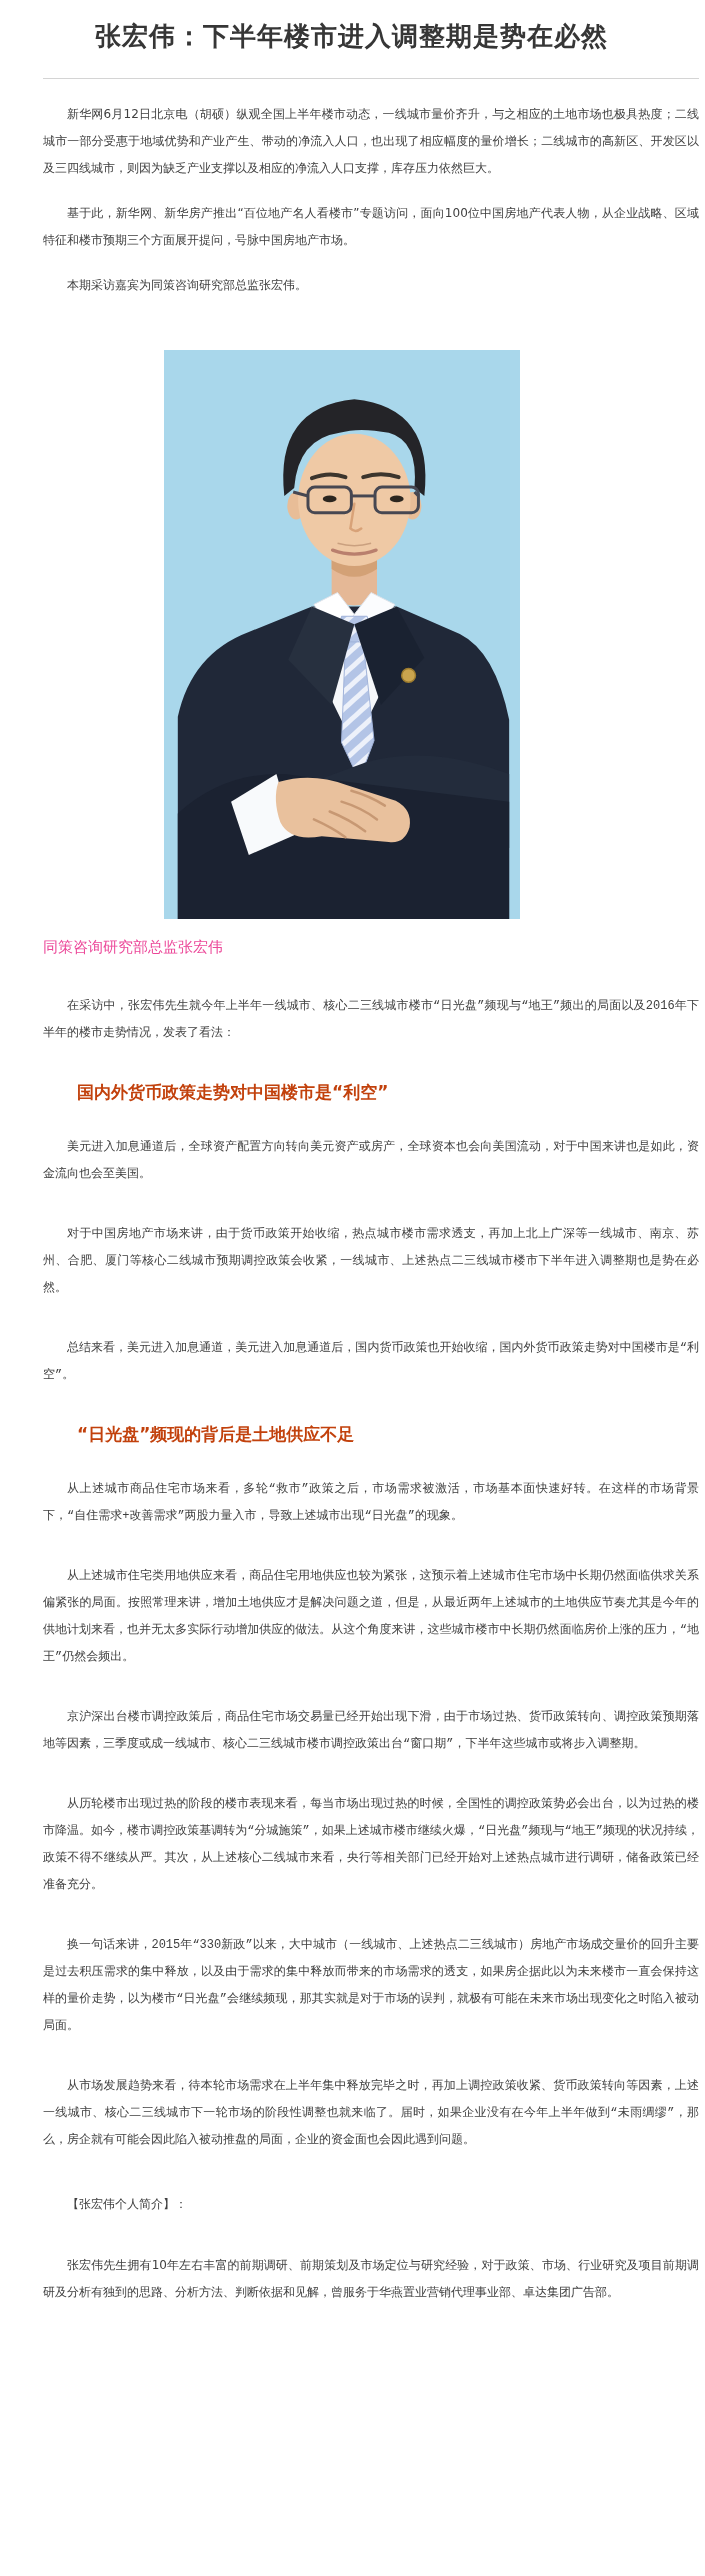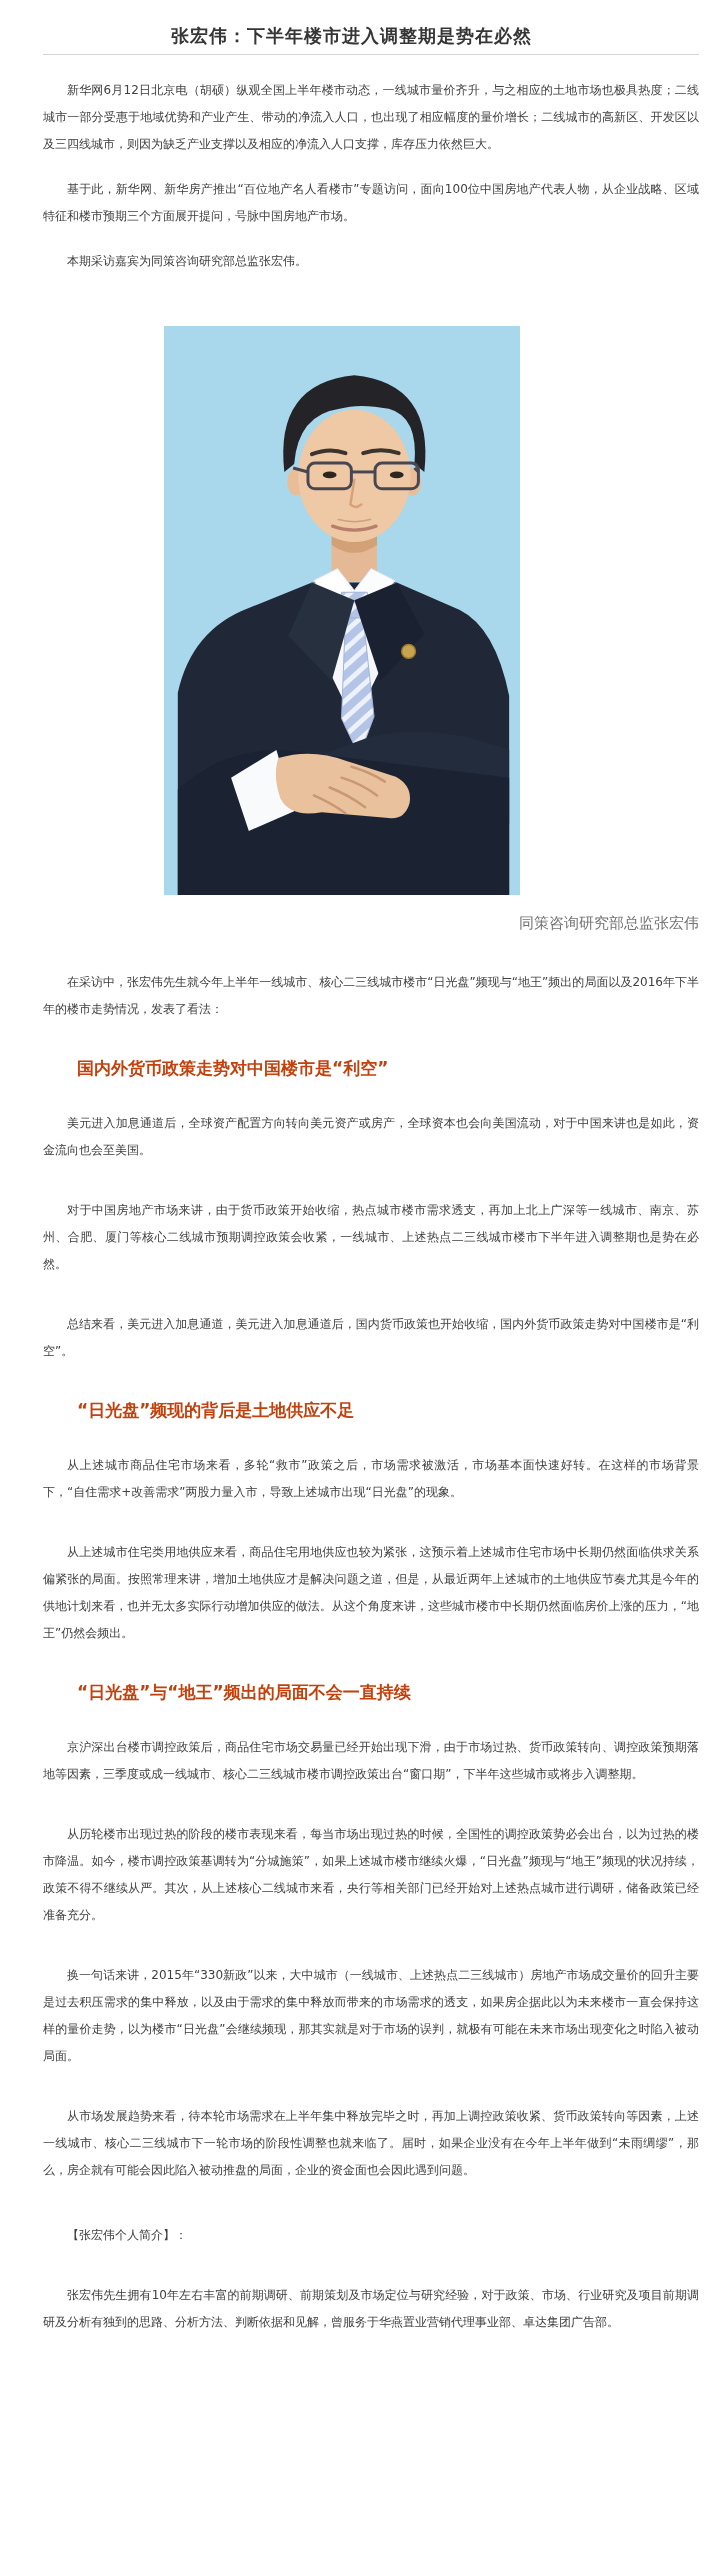--- a/index.html
+++ b/index.html
@@ -2,40 +2,40 @@
 <html><head>
 <meta charset="utf-8">
 <style>
   html,body { margin:0; padding:0; background:#ffffff; }
   .page {
     width:706px; min-height:2576px; margin:0; background:#ffffff;
     box-sizing:border-box; padding:12px 7px 24px 43px;
     font-family:"DejaVu Sans", sans-serif; color:#404040;
   }
   .title {
-    text-align:center; font-size:18px; line-height:36px; font-weight:bold;
-    color:#363636; margin:6px 39px 0 0;
+    text-align:center; font-size:26px; line-height:36px; font-weight:bold;
+    color:#363636; margin:6px 39px 24px 0;
     font-family:"DejaVu Serif", serif; letter-spacing:1px;
   }
   .divider { border:none; border-top:1px solid #d4d4d4; margin:0 0 22px 0; }
   .para {
     font-size:12px; line-height:27px; color:#404040;
     text-align:justify; text-indent:2em; margin:0 0 18px 0;
   }
-  .para.wide { margin-bottom:33px; }
+  .para.wide { margin-bottom:33px;font-family:Liberation Mono, monospace; }
   .para.profile { margin-top:38px; }
   .para.last { margin-bottom:0; }
   .heading {
     font-size:17px; line-height:24px; font-weight:bold; color:#c2410c;
     padding-left:2em; margin:30px 0 30px 0;
   }
   figure.portrait { margin:51px 0 0 121px; width:356px; padding:0; }
   figure.portrait svg { display:block; }
   .caption {
-    text-align:right; font-size:15px; line-height:24px; color:#737373;
+    text-align:left; font-size:15px; line-height:24px; color:#ec4899;
     margin:16px 0 34px 0;
   }
 </style>
 </head>
 <body>
 
 <div class="page">
 
   <h1 class="title">张宏伟：下半年楼市进入调整期是势在必然</h1>
   <hr class="divider">
@@ -107,21 +107,20 @@
   <div class="caption">同策咨询研究部总监张宏伟</div>
 
   <p class="para wide">在采访中，张宏伟先生就今年上半年一线城市、核心二三线城市楼市“日光盘”频现与“地王”频出的局面以及2016年下半年的楼市走势情况，发表了看法：</p>
   <h2 class="heading">国内外货币政策走势对中国楼市是“利空”</h2>
   <p class="para wide">美元进入加息通道后，全球资产配置方向转向美元资产或房产，全球资本也会向美国流动，对于中国来讲也是如此，资金流向也会至美国。</p>
   <p class="para wide">对于中国房地产市场来讲，由于货币政策开始收缩，热点城市楼市需求透支，再加上北上广深等一线城市、南京、苏州、合肥、厦门等核心二线城市预期调控政策会收紧，一线城市、上述热点二三线城市楼市下半年进入调整期也是势在必然。</p>
   <p class="para wide">总结来看，美元进入加息通道，美元进入加息通道后，国内货币政策也开始收缩，国内外货币政策走势对中国楼市是“利空”。</p>
   <h2 class="heading">“日光盘”频现的背后是土地供应不足</h2>
   <p class="para wide">从上述城市商品住宅市场来看，多轮“救市”政策之后，市场需求被激活，市场基本面快速好转。在这样的市场背景下，“自住需求+改善需求”两股力量入市，导致上述城市出现“日光盘”的现象。</p>
   <p class="para wide">从上述城市住宅类用地供应来看，商品住宅用地供应也较为紧张，这预示着上述城市住宅市场中长期仍然面临供求关系偏紧张的局面。按照常理来讲，增加土地供应才是解决问题之道，但是，从最近两年上述城市的土地供应节奏尤其是今年的供地计划来看，也并无太多实际行动增加供应的做法。从这个角度来讲，这些城市楼市中长期仍然面临房价上涨的压力，“地王”仍然会频出。</p>
-  <h2 class="heading">“日光盘”与“地王”频出的局面不会一直持续</h2>
   <p class="para wide">京沪深出台楼市调控政策后，商品住宅市场交易量已经开始出现下滑，由于市场过热、货币政策转向、调控政策预期落地等因素，三季度或成一线城市、核心二三线城市楼市调控政策出台“窗口期”，下半年这些城市或将步入调整期。</p>
   <p class="para wide">从历轮楼市出现过热的阶段的楼市表现来看，每当市场出现过热的时候，全国性的调控政策势必会出台，以为过热的楼市降温。如今，楼市调控政策基调转为“分城施策”，如果上述城市楼市继续火爆，“日光盘”频现与“地王”频现的状况持续，政策不得不继续从严。其次，从上述核心二线城市来看，央行等相关部门已经开始对上述热点城市进行调研，储备政策已经准备充分。</p>
   <p class="para wide">换一句话来讲，2015年“330新政”以来，大中城市（一线城市、上述热点二三线城市）房地产市场成交量价的回升主要是过去积压需求的集中释放，以及由于需求的集中释放而带来的市场需求的透支，如果房企据此以为未来楼市一直会保持这样的量价走势，以为楼市“日光盘”会继续频现，那其实就是对于市场的误判，就极有可能在未来市场出现变化之时陷入被动局面。</p>
   <p class="para wide">从市场发展趋势来看，待本轮市场需求在上半年集中释放完毕之时，再加上调控政策收紧、货币政策转向等因素，上述一线城市、核心二三线城市下一轮市场的阶段性调整也就来临了。届时，如果企业没有在今年上半年做到“未雨绸缪”，那么，房企就有可能会因此陷入被动推盘的局面，企业的资金面也会因此遇到问题。</p>
   <p class="para wide profile">【张宏伟个人简介】：</p>
   <p class="para last">张宏伟先生拥有10年左右丰富的前期调研、前期策划及市场定位与研究经验，对于政策、市场、行业研究及项目前期调研及分析有独到的思路、分析方法、判断依据和见解，曾服务于华燕置业营销代理事业部、卓达集团广告部。</p>
 
 </div>
 
 

